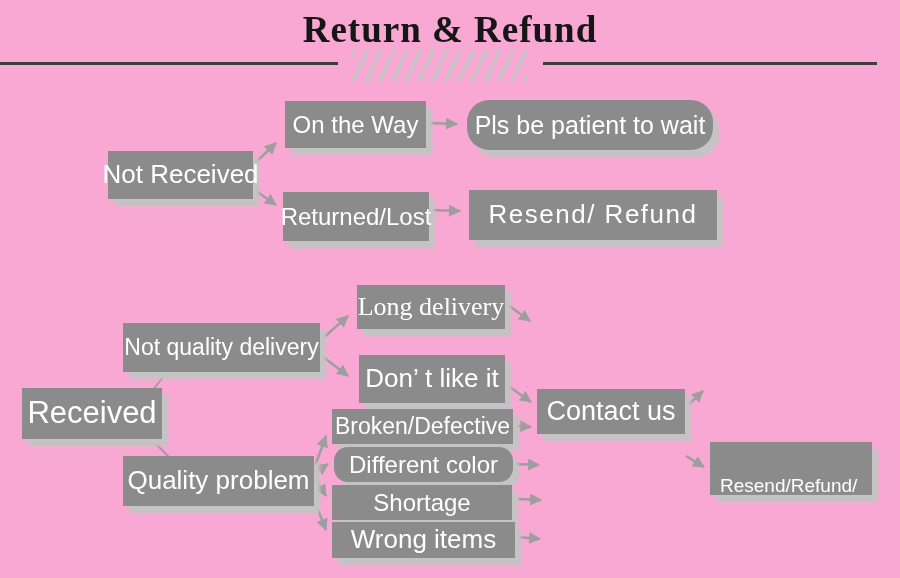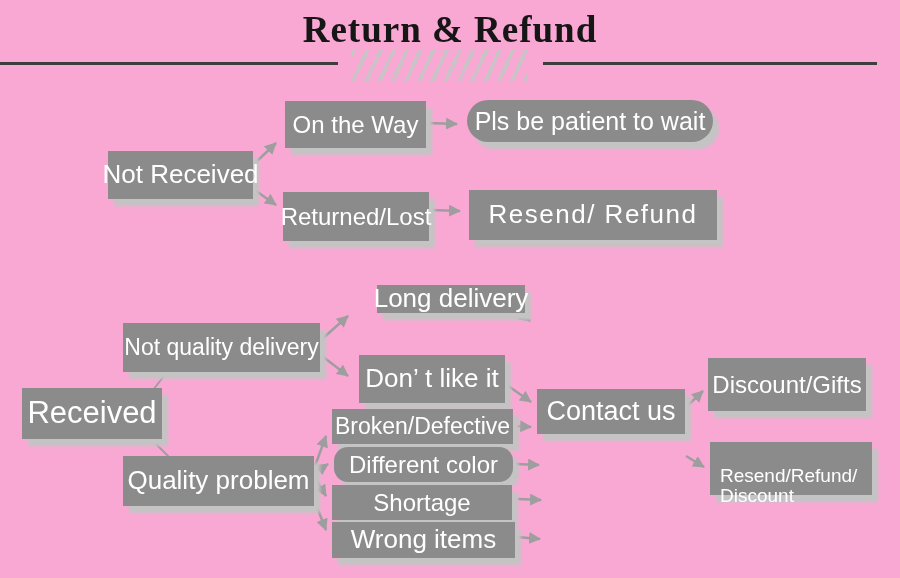--- a/index.html
+++ b/index.html
@@ -67,35 +67,33 @@
       <line x1="686" y1="456" x2="704" y2="467"></line>
     </g>
     <g stroke="#9e9e9e" stroke-width="2" fill="none">
       <line x1="167" y1="372" x2="153" y2="390"></line>
       <line x1="150" y1="438" x2="170" y2="458"></line>
     </g>
   </svg>
 
   <div class="node" style="left:108px;top:151px;width:145px;height:48px;font-size:26px;">Not Received</div>
   <div class="node" style="left:285px;top:101px;width:141px;height:47px;font-size:24px;text-align:center;">On the Way</div>
-  <div class="node" style="left:467px;top:100px;width:246px;height:42px;font-size:25px;border-radius:22px;">Pls be patient to wait</div>
+  <div class="node" style="left:467px;top:100px;width:246px;height:50px;font-size:25px;border-radius:22px;">Pls be patient to wait</div>
   <div class="node" style="left:469px;top:190px;width:248px;height:50px;font-size:26px;letter-spacing:1.5px;">Resend/ Refund</div>
   <div class="node" style="left:283px;top:192px;width:146px;height:49px;font-size:24px;">Returned/Lost</div>
 
   <div class="node" style="left:22px;top:388px;width:140px;height:51px;font-size:31px;text-align:right;">Received</div>
   <div class="node" style="left:123px;top:323px;width:197px;height:49px;font-size:23px;">Not quality delivery</div>
   <div class="node" style="left:123px;top:456px;width:191px;height:50px;font-size:26px;">Quality problem</div>
-  <div class="node" style="left:377px;top:285px;width:148px;height:28px;font-size:26px;">Long delivery</div>
+  <div class="node" style="left:357px;top:285px;width:148px;height:44px;font-size:26px;font-family:Liberation Serif, serif;">Long delivery</div>
   <div class="node" style="left:359px;top:355px;width:146px;height:48px;font-size:26px;">Don’ t like it</div>
   <div class="node" style="left:332px;top:409px;width:181px;height:35px;font-size:23px;">Broken/Defective</div>
   <div class="node" style="left:334px;top:447px;width:179px;height:35px;font-size:24px;border-radius:14px;">Different color</div>
   <div class="node" style="left:332px;top:485px;width:180px;height:35px;font-size:24px;">Shortage</div>
   <div class="node" style="left:332px;top:522px;width:183px;height:36px;font-size:26px;">Wrong items</div>
   <div class="node" style="left:537px;top:389px;width:148px;height:45px;font-size:27px;">Contact us</div>
-  <div class="node" style="left:708px;top:358px;width:158px;height:53px;font-size:24px;">Discount/Gifts</div>
   <div class="node left-align" style="left:710px;top:442px;width:152px;height:53px;font-size:19px;">
     <span style="display:block;margin-top:34px;">
       <span style="display:block;">Resend/Refund/</span>
-      <span style="display:block;">Discount</span>
     </span>
   </div>
 
 </div>
 
 </body></html>

